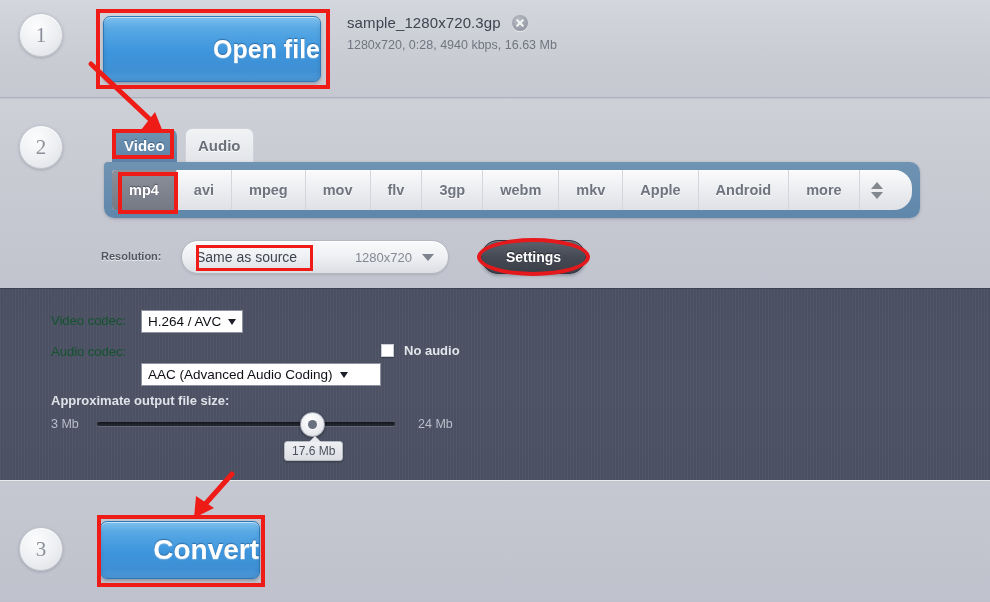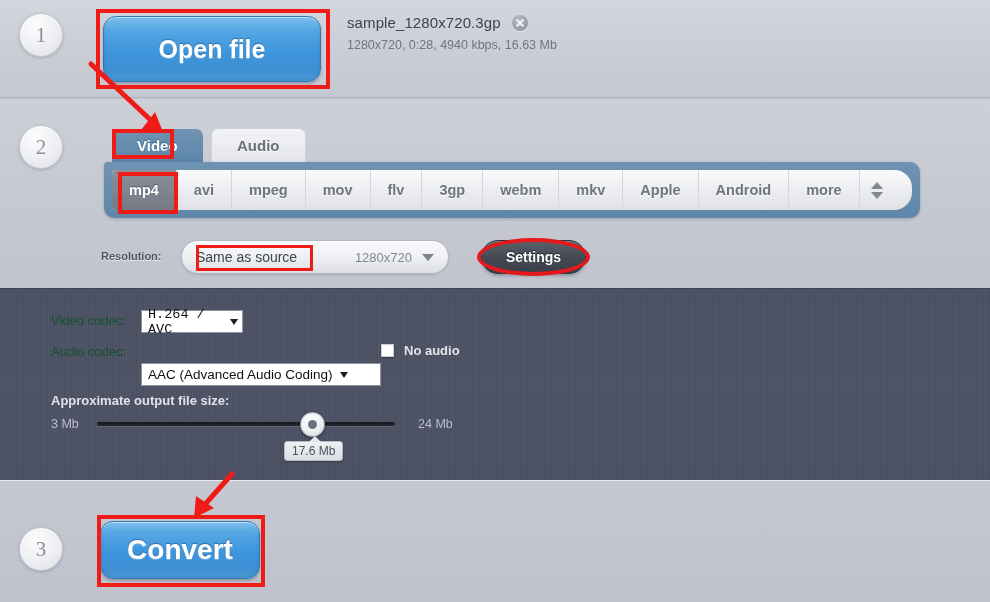--- a/index.html
+++ b/index.html
@@ -41,27 +41,27 @@
     background:radial-gradient(circle at 38% 30%, #fdfdfe 0%, #eceef1 55%, #dcdee4 100%);
     box-shadow:0 1px 2px rgba(255,255,255,.85) inset,
                0 1px 3px rgba(90,95,110,.35);
     border:1px solid #c2c5ce;
     color:#8b8f9a; font-size:21px; line-height:42px; text-align:center;
     font-family:"Liberation Serif", serif;
   }
 
   
   .blue-btn{
-    position:absolute; border-radius:13px; cursor:pointer;
+    position:absolute; border-radius:7px; cursor:pointer;
     background:linear-gradient(to bottom,#7ec0ee 0%,#57a8e4 18%,#3d95dd 55%,#3f8fd3 85%,#4f9ede 100%);
     border:1px solid #2e7ab8;
     box-shadow:0 1px 0 rgba(255,255,255,.55) inset,
                0 -2px 4px rgba(0,0,0,.10) inset,
                0 2px 3px rgba(60,70,90,.35);
-    color:#fff; text-align:center; font-weight:bold;
+    color:#fff; text-align:right; font-weight:bold;
     text-shadow:0 -1px 1px rgba(25,70,115,.55), 0 1px 1px rgba(255,255,255,.25);
   }
   #open-file-btn{ left:103px; top:16px; width:218px; height:66px; font-size:25px; line-height:64px; }
   #convert-btn{ left:100px; top:521px; width:160px; height:58px; font-size:28px; line-height:56px; }
 
   
   #file-info{ position:absolute; left:347px; top:14px; width:320px; }
   #file-name{ font-size:15px; color:#3e4450; letter-spacing:.1px; }
   .close-chip{
     display:inline-block; vertical-align:-3px; margin-left:7px;
@@ -74,21 +74,21 @@
     content:""; position:absolute; left:3px; top:7px; width:10px; height:2px;
     background:#f2f3f5; border-radius:1px;
   }
   .close-chip::before{ transform:rotate(45deg); }
   .close-chip::after{ transform:rotate(-45deg); }
   #file-meta{ margin-top:6px; font-size:12.5px; color:#70757f; }
 
   
   .tabstrip{ position:absolute; left:112px; top:128px; }
   .tab{
-    display:inline-block; height:33px; padding:0 25px; line-height:33px;
+    display:inline-block; height:33px; padding:0 12px; line-height:33px;
     font-size:15px; font-weight:bold; border-radius:7px 7px 0 0; cursor:pointer;
     position:relative;
   }
   .tab-active{
     background:linear-gradient(to bottom,#6f93b2 0%,#5d85a9 100%);
     color:#ffffff; text-shadow:0 -1px 1px rgba(35,65,95,.6);
   }
   .tab-inactive{
     background:linear-gradient(to bottom,#f2f3f5 0%,#e3e5ea 100%);
     color:#6a6f7a; margin-left:4px;
@@ -154,21 +154,21 @@
   
   .sp-label{ position:absolute; font-size:13px; font-weight:normal; color:#14532d; }
   #vc-label{ left:51px; top:313px; }
   #ac-label{ left:51px; top:344px; }
   .sel-wrap{ position:absolute; background:#fff; border:1px solid #8e949f; height:23px;
              display:flex; align-items:center; padding:0 4px 0 6px; cursor:pointer; }
   .sel-wrap span{ font-size:13.5px; color:#0d1016; }
   .sel-caret{ margin-left:7px; width:0;height:0;
               border-left:4.5px solid transparent;border-right:4.5px solid transparent;
               border-top:6px solid #1b1f27; }
-  #vc-select{ left:141px; top:310px;font-family:Liberation Mono, monospace; }
+  #vc-select{ left:141px; top:310px; }
   #ac-select{ left:141px; top:341px; }
 
   #no-audio-wrap{ position:absolute; left:381px; top:343px; display:flex; align-items:center; cursor:pointer; }
   #no-audio-box{
     width:13px; height:13px; background:#fff; border:1px solid #c8ccd4;
     box-shadow:0 1px 1px rgba(0,0,0,.25);
   }
   #no-audio-label{ margin-left:10px; font-size:13px; font-weight:bold; color:#e2e5ea; }
 
   #size-label{ position:absolute; left:51px; top:393px; font-size:13px; font-weight:bold; color:#dfe2e8; }

